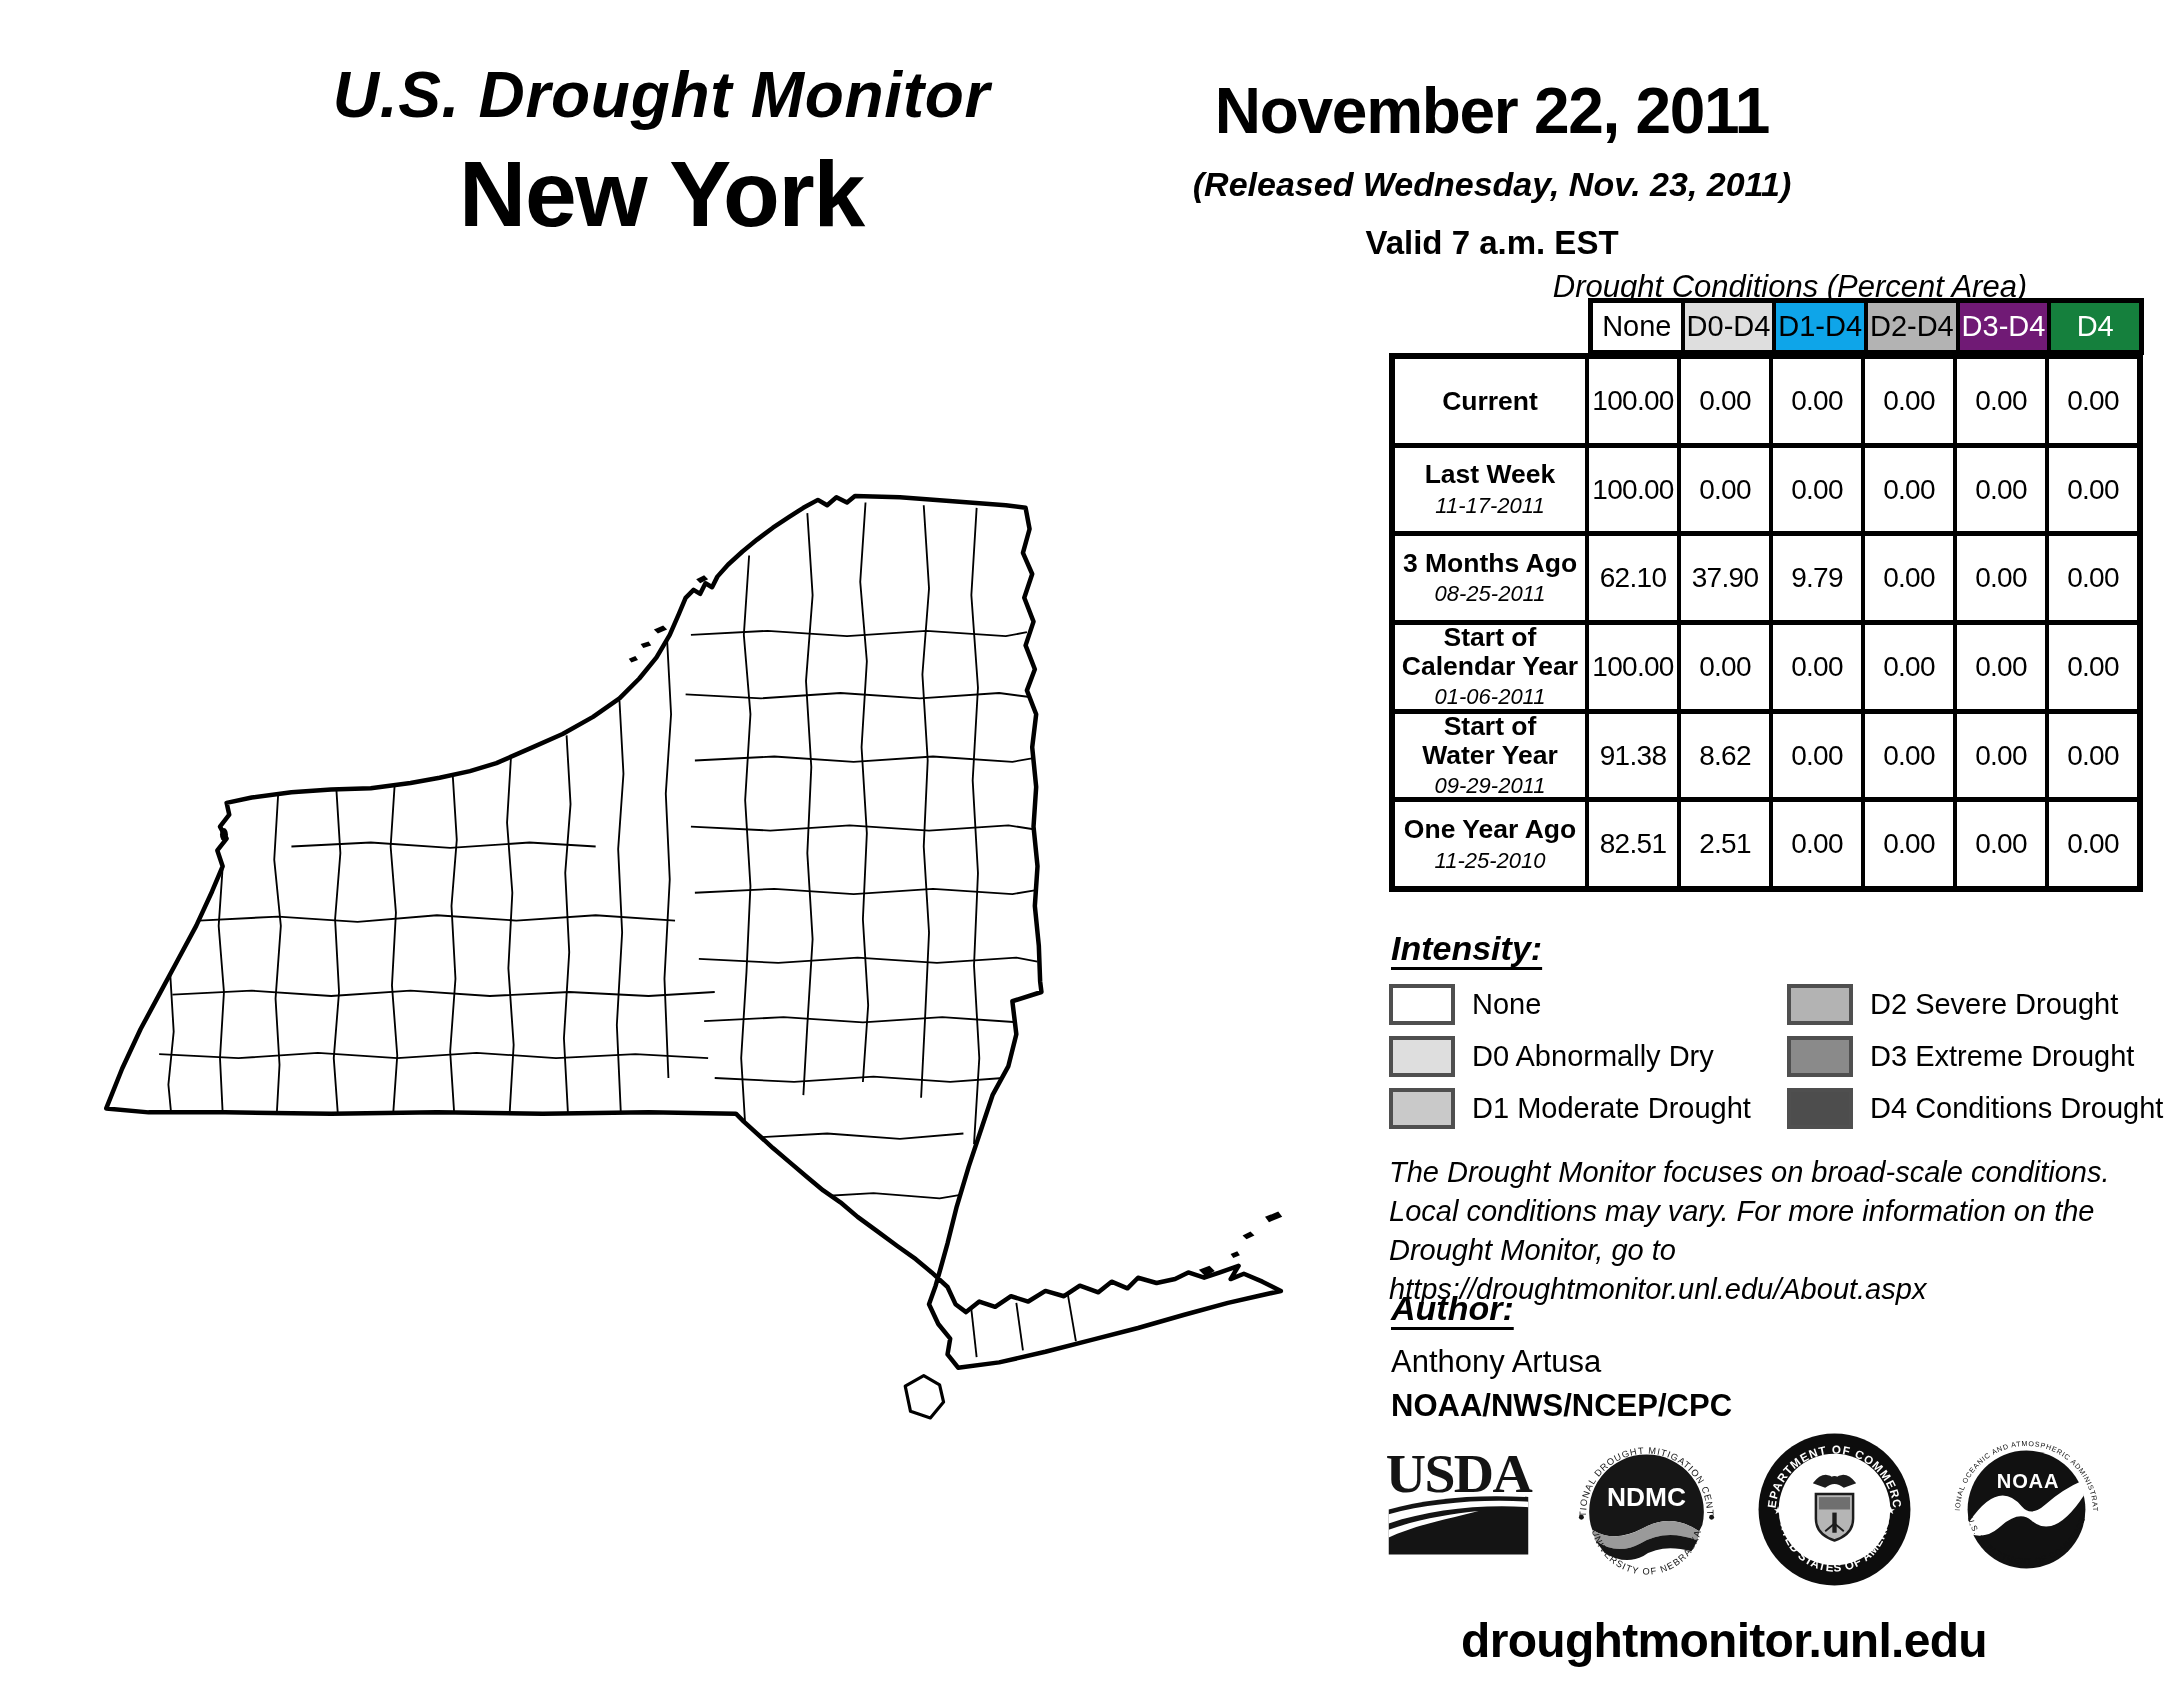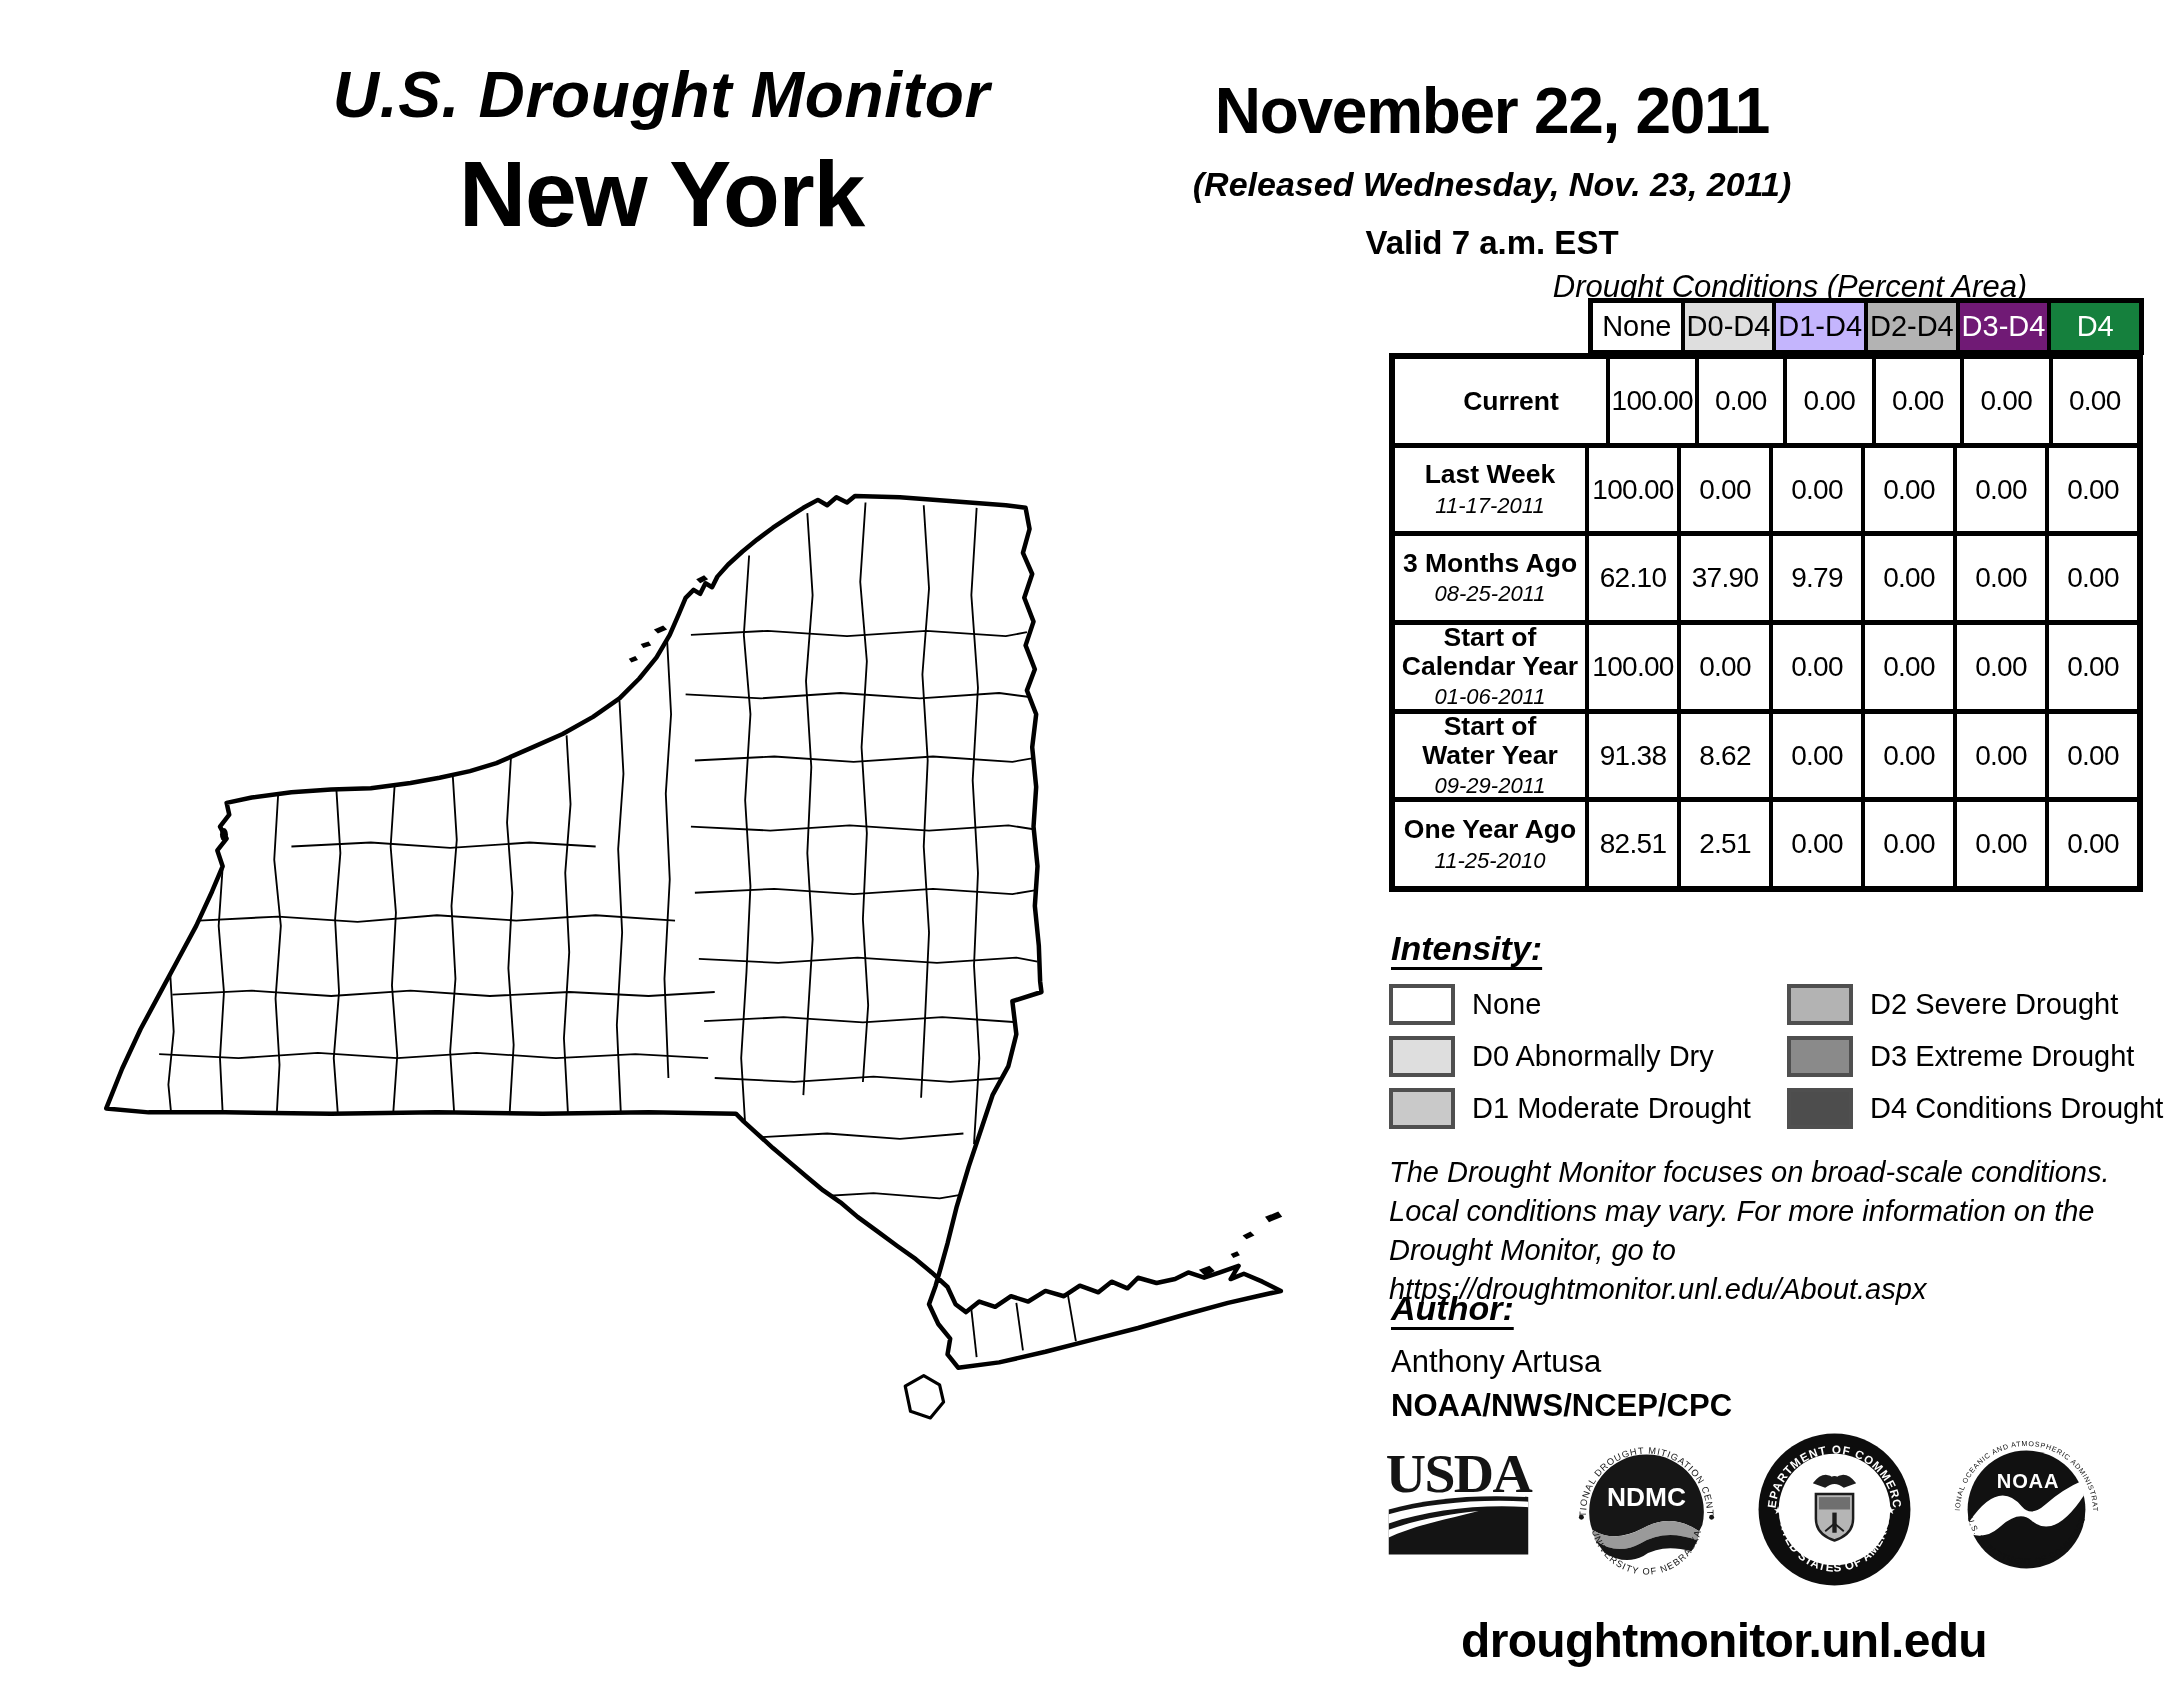--- a/index.html
+++ b/index.html
@@ -20,21 +20,21 @@
   .tbl-title{position:absolute;left:1512px;top:257px;width:556px;text-align:center;
     font-size:31px;font-style:italic;margin-top:12px;}
   .thead{position:absolute;left:1588px;top:298px;width:556px;height:57px;display:flex;
     border:5.3px solid #000;box-sizing:border-box;}
   .thcell{flex:1;display:flex;align-items:center;justify-content:center;
     font-size:29px;border-left:4px solid #000;}
   .thcell:first-child{border-left:none;}
   .tbody{position:absolute;left:1389px;top:353px;width:754px;height:539px;
     border:6px solid #000;box-sizing:border-box;display:flex;flex-direction:column;}
   .trow{flex:1;display:flex;border-top:5.3px solid #000;min-height:0;}
-  .trow:first-child{border-top:none;padding-left:21px;}
+  .trow:first-child{border-top:none;}
   .tlabel{width:190px;flex:none;display:flex;flex-direction:column;justify-content:center;
     align-items:center;text-align:center;box-sizing:border-box;padding:0 4px;}
   .row-label{font-size:26.5px;font-weight:bold;line-height:1.08;white-space:pre-line;}
   .row-date{font-size:22px;font-style:italic;margin-top:4px;}
   .row-date:empty{display:none;}
   .tval{flex:1;border-left:4px solid #000;display:flex;align-items:center;justify-content:center;
     font-size:28px;letter-spacing:-0.7px;}
 
   
   .sec-head{font-size:34px;font-weight:bold;font-style:italic;
@@ -145,21 +145,21 @@
 
 <div class="tbl-title">Drought Conditions (Percent Area)</div>
 
 <div class="thead">
   <div class="thcell" style="background-color: rgb(255, 255, 255); color: rgb(0, 0, 0);">
       <span>None</span>
     </div>
   <div class="thcell" style="background-color: rgb(222, 222, 222); color: rgb(0, 0, 0);">
       <span>D0-D4</span>
     </div>
-  <div class="thcell" style="background-color: #c4b5fd; color: rgb(0, 0, 0);">
+  <div class="thcell" style="background-color: #0ea5e9; color: rgb(0, 0, 0);">
       <span>D1-D4</span>
     </div>
   <div class="thcell" style="background-color: rgb(179, 179, 179); color: rgb(0, 0, 0);">
       <span>D2-D4</span>
     </div>
   <div class="thcell" style="background-color: #701a75; color: rgb(255, 255, 255);">
       <span>D3-D4</span>
     </div>
   <div class="thcell" style="background-color: #15803d; color: rgb(255, 255, 255);">
       <span>D4</span>

